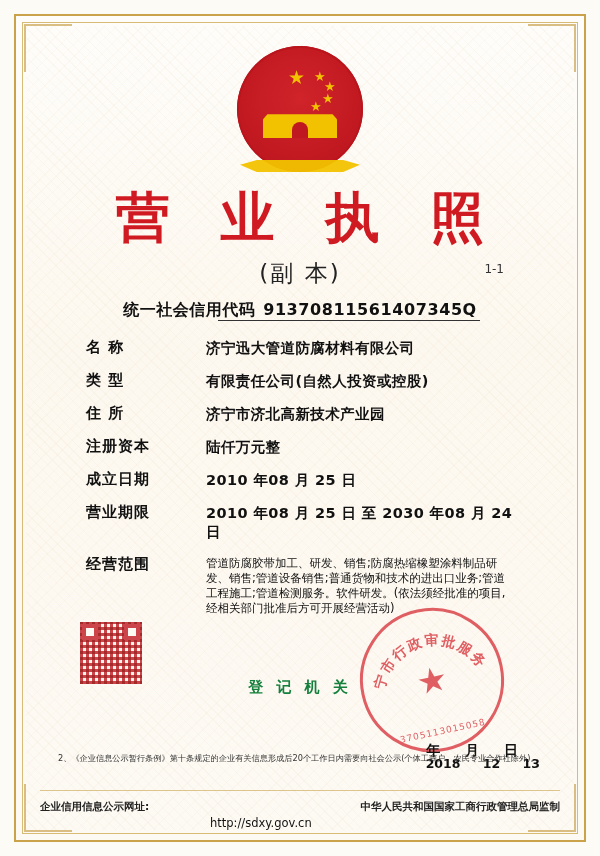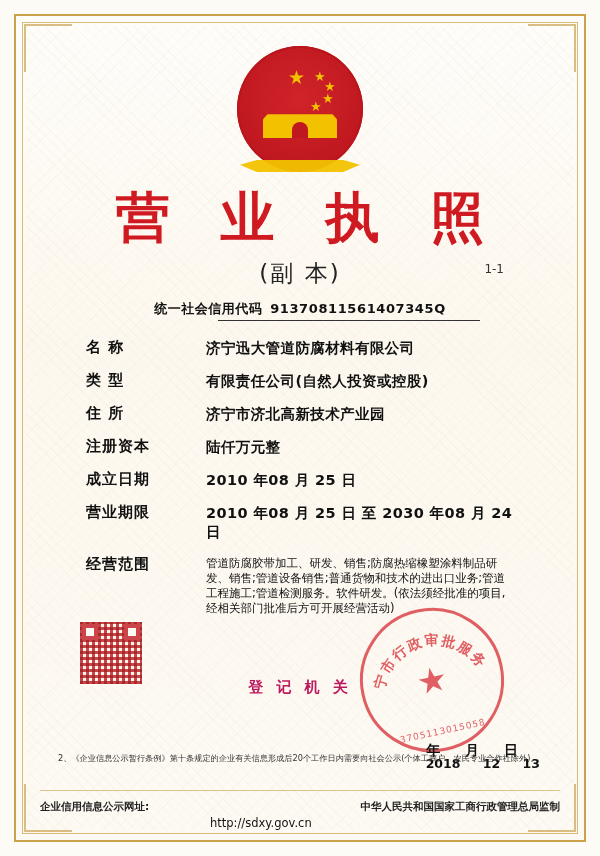--- a/index.html
+++ b/index.html
@@ -158,21 +158,21 @@
     font-size: 12px;
     color: #333;
   }
 
   
   .credit-line {
     position: absolute;
     top: 300px;
     left: 0; right: 0;
     text-align: center;
-    font-size: 13px;
+    font-size: 16px;
     color: #111;
     font-weight: bold;
     letter-spacing: .5px;
   }
   .credit-line .code {
     font-weight: bold;
     letter-spacing: .6px;
     margin-left: 8px;
   }
   .credit-underline {
@@ -251,21 +251,21 @@
 
   
   .reg-auth {
     position: absolute;
     top: 678px;
     left: 0; right: 0;
     text-align: center;
     font-size: 15px;
     font-weight: bold;
     letter-spacing: 4px;
-    color: #be185d;
+    color: #15803d;
   }
 
   
   .seal {
     position: absolute;
     right: 96px;
     top: 608px;
     width: 138px;
     height: 138px;
     border-radius: 50%;

